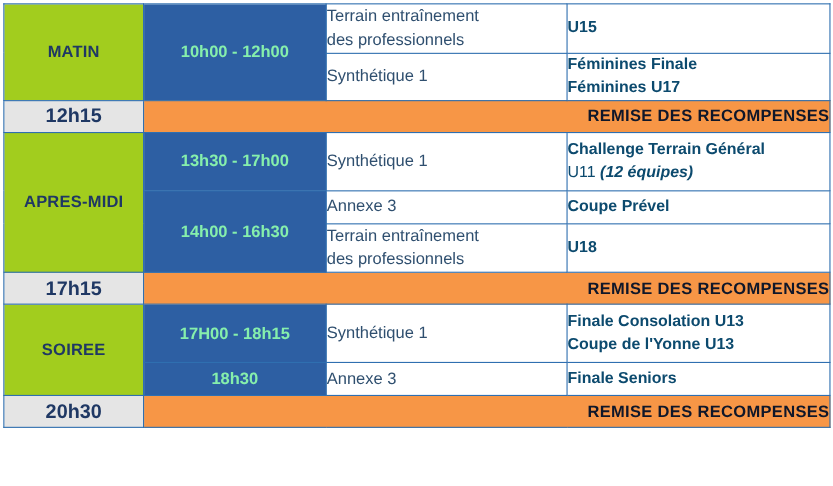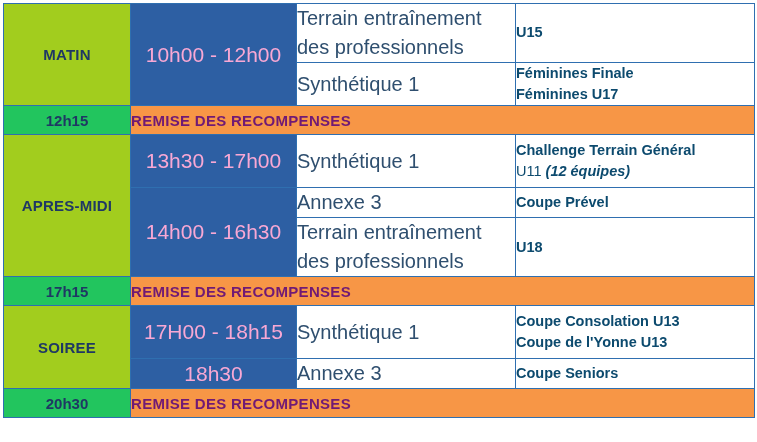--- a/index.html
+++ b/index.html
@@ -38,60 +38,60 @@
   .cell-period {
     background: #a2cd1e;
     color: #1f3864;
     font-weight: bold;
     font-size: 15px;
     text-align: center;
     letter-spacing: .2px;
   }
   .cell-time {
     background: #2d5fa3;
-    color: #f9a8d4;
-    font-weight: normal;
-    font-size: 21px;
+    color: #86efac;
+    font-weight: bold;
+    font-size: 15px;
     text-align: center;
   }
   .cell-place {
     background: #ffffff;
     color: #2f4f6f;
-    font-size: 20px;
+    font-size: 15px;
     padding: 3px 8px;
     line-height: 1.45;
   }
   .cell-event {
     background: #ffffff;
     color: #0c4a6e;
     font-weight: bold;
     font-size: 14.5px;
     padding: 3px 8px;
     line-height: 1.45;
   }
   .cell-event .sub {
     font-weight: normal;
   }
   .cell-event .ital {
     font-style: italic;
     font-weight: bold;
   }
   .reward-time {
-    background: #22c55e;
+    background: #e5e5e5;
     color: #1f3864;
     font-weight: bold;
-    font-size: 15px;
+    font-size: 18px;
     text-align: center;
   }
   .reward-label {
     background: #f79646;
-    color: #701a75;
-    font-weight: bold;
-    font-size: 15px;
-    text-align: left;
+    color: #0f172a;
+    font-weight: bold;
+    font-size: 15px;
+    text-align: right;
     letter-spacing: .3px;
   }
   .r-h-tall { height: 54px; }
   .r-h-med  { height: 52px; }
   .r-h-one  { height: 29px; }
   .r-h-rew  { height: 28px; }
   .nowrap-lines > div { white-space: nowrap; }
 </style>
 </head>
 <body>
@@ -169,31 +169,31 @@
         <td class="reward-label" colspan="3">REMISE DES RECOMPENSES</td>
       </tr>
 
       <tr>
         <td class="cell-period" rowspan="2">SOIREE</td>
         <td class="cell-time r-h-med">17H00 - 18h15</td>
         <td class="cell-place nowrap-lines">
           <div>Synthétique 1</div>
         </td>
         <td class="cell-event nowrap-lines">
-          <div>Coupe Consolation U13</div>
+          <div>Finale Consolation U13</div>
           <div>Coupe de l'Yonne U13</div>
         </td>
       </tr>
       <tr>
         <td class="cell-time r-h-one">18h30</td>
         <td class="cell-place nowrap-lines">
           <div>Annexe 3</div>
         </td>
         <td class="cell-event nowrap-lines">
-          <div>Coupe Seniors</div>
+          <div>Finale Seniors</div>
         </td>
       </tr>
 
       <tr>
         <td class="reward-time r-h-rew">20h30</td>
         <td class="reward-label" colspan="3">REMISE DES RECOMPENSES</td>
       </tr>
 
     </tbody>
   </table>

